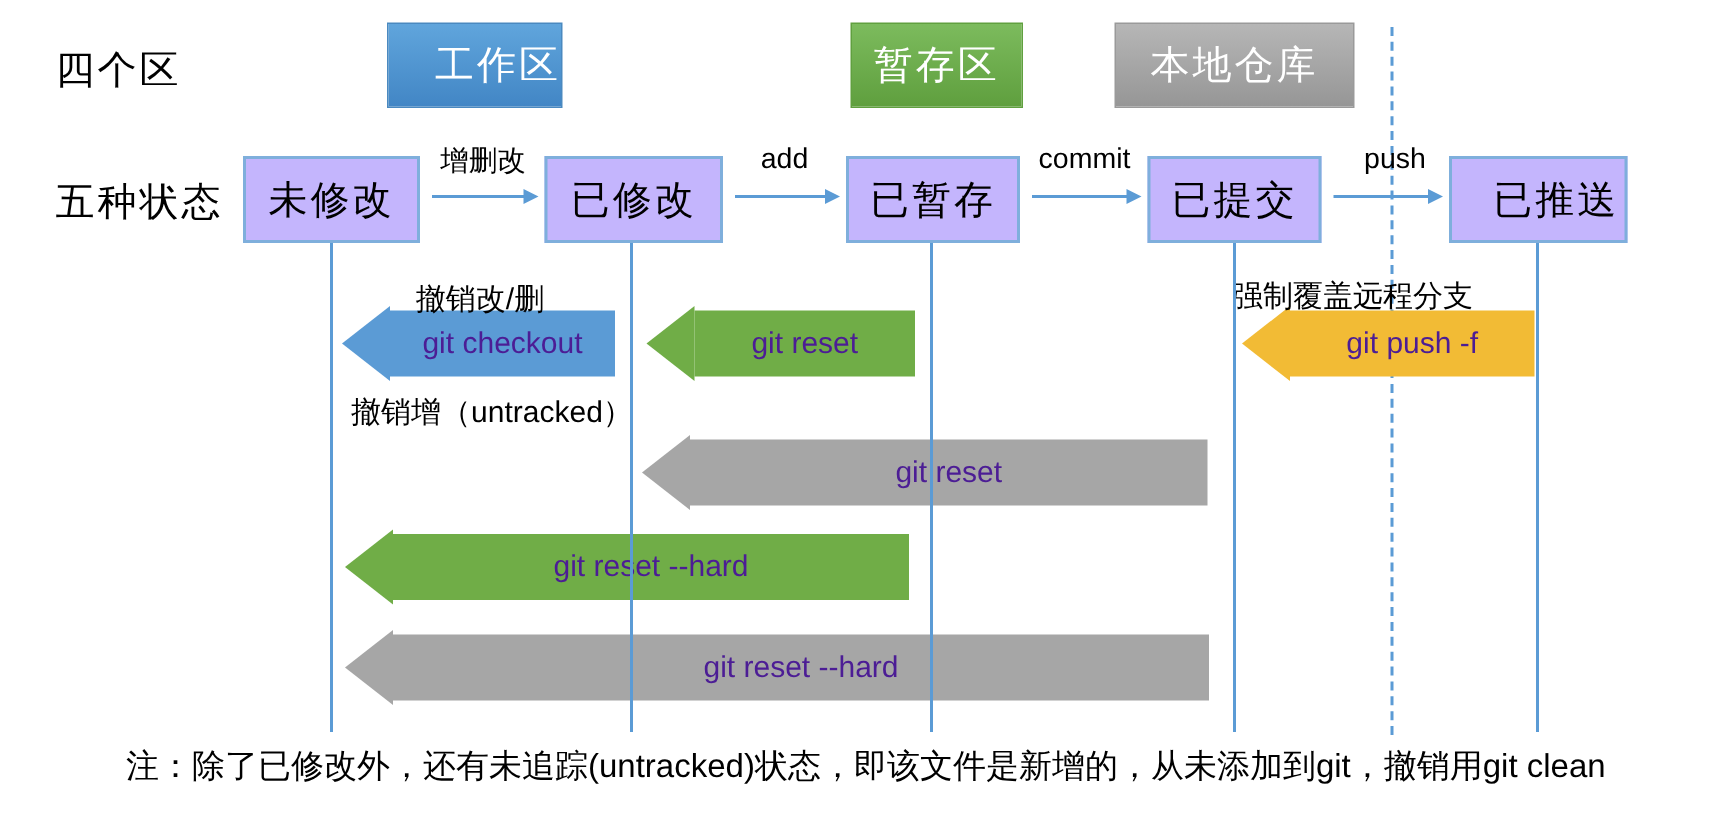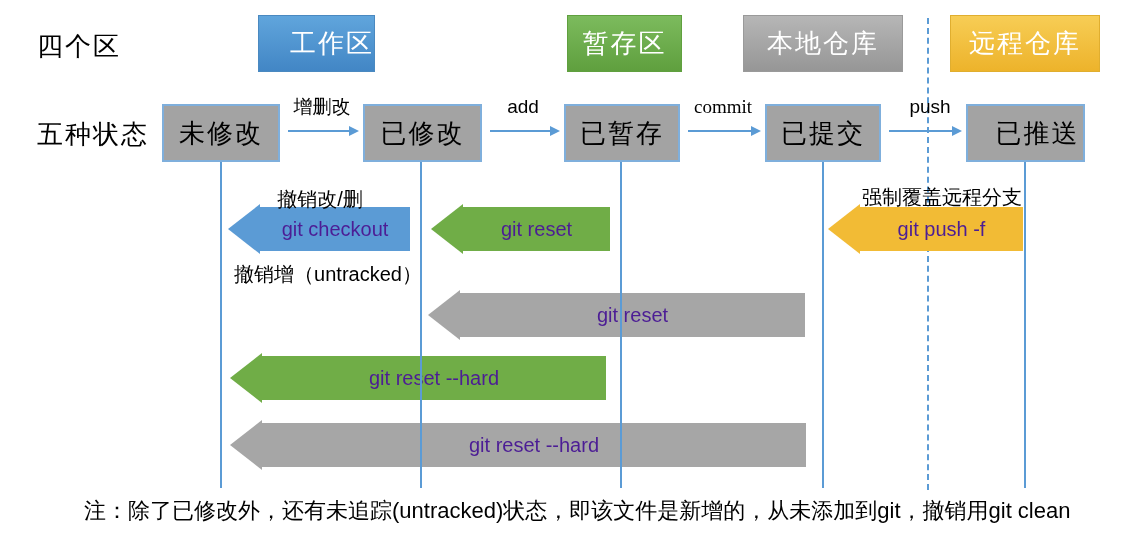--- a/index.html
+++ b/index.html
@@ -11,21 +11,21 @@
   .area{
     position:absolute;top:15px;height:57px;display:flex;align-items:center;justify-content:center;
     color:#fff;font-size:26px;letter-spacing:2px;z-index:4;box-sizing:border-box;
   }
   .area.blue {background:linear-gradient(#60a5dc,#4286c5);border:1px solid #4a89c0;padding-left:31px;}
   .area.green{background:linear-gradient(#7cbb5d,#5f9f3e);border:1px solid #60a03f;}
   .area.gray {background:linear-gradient(#b6b6b6,#969696);border:1px solid #9a9a9a;}
   .area.gold {background:linear-gradient(#f7cd55,#edb32b);border:1px solid #e0ae2f;}
   
   .state{
-    position:absolute;top:104px;height:58px;background:#a3a3a3;border:2px solid #7fafdc;
+    position:absolute;top:104px;height:58px;background:#c4b5fd;border:2px solid #7fafdc;
     display:flex;align-items:center;justify-content:center;font-size:26px;letter-spacing:2px;
     z-index:4;box-sizing:border-box;
   }
   
   .rowlabel{position:absolute;font-size:26px;letter-spacing:2px;z-index:4;margin-left:12px;}
   .tlabel{position:absolute;width:110px;text-align:center;font-size:19px;z-index:4;}
   .annot{position:absolute;text-align:center;font-size:20px;z-index:4;white-space:nowrap;}
   .note{position:absolute;left:84px;top:496px;font-size:22px;z-index:4;white-space:nowrap;}
   
   .tarrow{position:absolute;top:130px;height:0;border-top:2px solid var(--line);z-index:2;}
@@ -56,47 +56,46 @@
 <body>
 
 <div id="canvas">
 
   <div class="rowlabel" style="left:25px;top:29px;">四个区</div>
   <div class="rowlabel" style="left:25px;top:117px;">五种状态</div>
 
   <div class="area blue" style="left:258px;width:117px;">工作区</div>
   <div class="area green" style="left:567px;width:115px;">暂存区</div>
   <div class="area gray" style="left:743px;width:160px;">本地仓库</div>
-  <div class="area gold" style="left:950px;width:150px;">远程仓库</div>
 
   <div class="state" style="left:162px;width:118px;">未修改</div>
   <div class="state" style="left:363px;width:119px;">已修改</div>
   <div class="state" style="left:564px;width:116px;">已暂存</div>
   <div class="state" style="left:765px;width:116px;">已提交</div>
   <div class="state" style="left:966px;width:119px;padding-left:24px;">已推送</div>
 
   <div class="tlabel" style="left:267px;top:94px;">增删改</div>
   <div class="tlabel" style="left:468px;top:96px;">add</div>
-  <div class="tlabel" style="left:668px;top:96px;font-family:Liberation Serif, serif;">commit</div>
+  <div class="tlabel" style="left:668px;top:96px;">commit</div>
   <div class="tlabel" style="left:875px;top:96px;">push</div>
 
   <div class="tarrow" style="left:288px;width:68px;"></div>
   <div class="tarrow" style="left:490px;width:67px;"></div>
   <div class="tarrow" style="left:688px;width:70px;"></div>
   <div class="tarrow" style="left:889px;width:70px;"></div>
 
   <div class="vline" style="left:220px;"></div>
   <div class="vline" style="left:420px;"></div>
   <div class="vline" style="left:620px;"></div>
   <div class="vline" style="left:822px;"></div>
   <div class="vline" style="left:1024px;"></div>
   <div class="dline" style="left:927px;"></div>
 
   <div class="annot" style="left:230px;width:180px;top:186px;">撤销改/删</div>
-  <div class="annot" style="left:852px;width:180px;top:184px;">强制覆盖远程分支</div>
+  <div class="annot" style="left:812px;width:180px;top:184px;">强制覆盖远程分支</div>
   <div class="annot" style="left:228px;width:200px;top:261px;">撤销增（untracked）</div>
 
   <div class="barrow blue" style="left:228px;width:182px;top:204px;">
     <div class="head"></div>
     <div class="body">git checkout</div>
   </div>
   <div class="barrow green" style="left:431px;width:179px;top:204px;">
     <div class="head"></div>
     <div class="body">git reset</div>
   </div>

